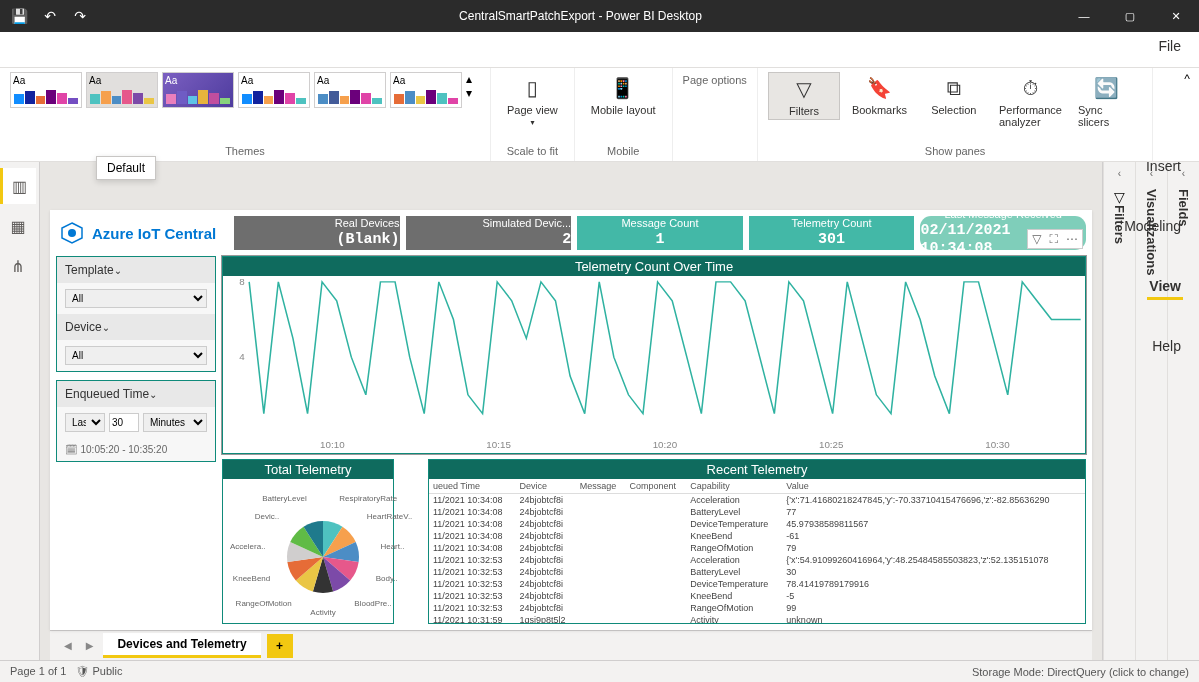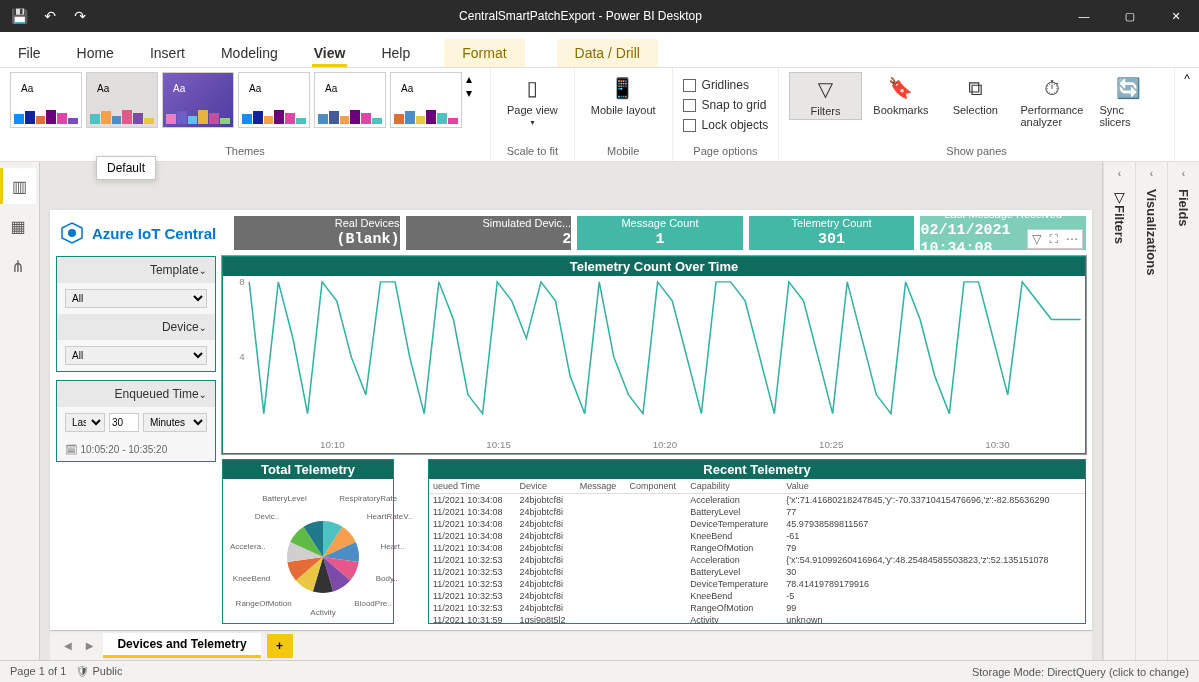--- a/index.html
+++ b/index.html
@@ -7,32 +7,32 @@
 
 
 .titlebar { height: 32px; background: #2b2b2b; color: #fff; display: flex; align-items: center; }
 .titlebar .qat { display: flex; gap: 2px; padding: 0 6px; }
 .titlebar .qat button { width: 28px; height: 28px; background: transparent; border: none; color: #fff; font-size: 14px; cursor: pointer; }
 .titlebar .title { flex: 1; text-align: center; font-size: 12px; }
 .titlebar .winbtns { display: flex; }
 .titlebar .winbtns button { width: 46px; height: 32px; background: transparent; border: none; color: #fff; font-size: 11px; cursor: pointer; }
 
 
-.menubar { height: 36px; background: #fff; display: flex; align-items: flex-end; padding: 0 16px; gap: 32px; border-bottom: 1px solid #e1dfdd; }
+.menubar { height: 36px; background: #fff; display: flex; align-items: flex-end; padding: 0 16px; gap: 32px; border-bottom: 1px solid #e1dfdd; flex-direction: column; }
 .menubar .tab { padding: 6px 2px; font-size: 14px; color: #323130; cursor: pointer; position: relative; }
 .menubar .tab.active { font-weight: 600; }
 .menubar .tab.active::after { content: ""; position: absolute; left: 0; right: 0; bottom: 0; height: 3px; background: #f2c811; }
 .menubar .ctx { background: #fdf6dd; padding: 6px 18px; color: #8a6d00; font-size: 14px; border-radius: 2px 2px 0 0; }
 
 
 .ribbon { height: 94px; background: #fff; display: flex; align-items: stretch; border-bottom: 1px solid #e1dfdd; position: relative; }
 .rgroup { display: flex; flex-direction: column; padding: 4px 10px; border-right: 1px solid #eee; }
 .rgroup .row { display: flex; align-items: flex-start; gap: 4px; flex: 1; }
 .rgroup .label { text-align: center; font-size: 11px; color: #666; padding-top: 2px; }
-.theme-sw { width: 72px; height: 56px; border: 1px solid #d0cece; background: #fff; position: relative; font-size: 10px; padding: 10px; cursor: pointer; }
+.theme-sw { width: 72px; height: 36px; border: 1px solid #d0cece; background: #fff; position: relative; font-size: 10px; padding: 2px; cursor: pointer; }
 .theme-sw.sel { background: #e1dfdd; }
 .theme-sw.purple { background: linear-gradient(135deg, #7b5fc1, #4e3c9e); color: #fff; }
 .theme-sw .bars { position: absolute; bottom: 3px; left: 3px; right: 3px; height: 16px; display: flex; align-items: flex-end; gap: 1px; }
 .theme-sw .bars span { flex: 1; }
 .rbigbtn { display: flex; flex-direction: column; align-items: center; justify-content: flex-start; gap: 2px; padding: 2px 6px; cursor: pointer; font-size: 11px; color: #323130; flex: 1; }
 .rbigbtn .ico { width: 28px; height: 28px; display: flex; align-items: center; justify-content: center; font-size: 20px; color: #333; }
 .rbigbtn.sel { background: #e8e6e3; border: 1px solid #c8c6c4; }
 .rgroup .chk { display: flex; align-items: center; gap: 6px; font-size: 12px; color: #323130; height: 18px; cursor: pointer; }
 .rgroup .chk .box { width: 13px; height: 13px; border: 1px solid #666; }
 .tooltip { position: absolute; top: 88px; left: 96px; background: #fff; border: 1px solid #c8c6c4; padding: 4px 10px; font-size: 12px; box-shadow: 0 2px 6px rgba(0,0,0,0.15); z-index: 10; }
@@ -46,36 +46,36 @@
 .canvas-area { flex: 1; display: flex; flex-direction: column; padding: 0 10px; overflow: hidden; background: #e8e6e3; }
 .canvas { flex: 1; background: #fff; position: relative; overflow: hidden; box-shadow: 0 1px 3px rgba(0,0,0,0.1); margin-top: 48px; }
 
 
 .report-hdr { position: absolute; left: 6px; right: 6px; top: 6px; height: 34px; display: flex; gap: 6px; }
 .report-hdr .logo { width: 172px; display: flex; align-items: center; gap: 8px; color: #0078d4; font-size: 15px; font-weight: 600; padding-left: 4px; }
 .report-hdr .card { flex: 1; display: flex; flex-direction: column; align-items: center; justify-content: center; color: #fff; font-size: 11px; line-height: 1.2; min-width: 0; }
 .report-hdr .card .val { font-size: 15px; font-weight: 600; font-family: Liberation Mono, monospace; }
 .report-hdr .card.gray { background: #6e6e6e; align-items: flex-end; }
 .report-hdr .card.teal { background: #43b8a7; }
-.report-hdr .card.light { background: #7fceba; }
+.report-hdr .card.light { background: #7fceba; border-radius: 11px; }
 
 
 .filterpanel { position: absolute; left: 6px; top: 46px; width: 160px; }
 .fbox { border: 1px solid #0f8a7a; margin-bottom: 8px; background: #f7f7f7; }
 .fbox .frow { padding: 6px 8px; font-size: 12px; color: #333; }
-.fbox .frow.hdr { display: flex; justify-content: flex-end; align-items: center; background: #e8e8e8; }
+.fbox .frow.hdr { display: flex; justify-content: flex-start; align-items: center; background: #e8e8e8; }
 .fbox .frow.hdr .chev { font-size: 10px; }
 .fbox select, .fbox input { width: 100%; font-size: 10px; padding: 2px; border: 1px solid #ccc; }
 
 
 .chartbox { position: absolute; left: 172px; right: 6px; top: 46px; bottom: 176px; border: 1px solid #0f8a7a; }
 .chartbox.selected { outline: 1px solid #999; }
 .chartbox .corner { position: absolute; right: 2px; top: -28px; display: flex; gap: 4px; background: #fff; padding: 2px; border: 1px solid #ccc; font-size: 12px; color: #666; }
 .chartbox .corner span { cursor: pointer; padding: 0 2px; }
-.ctitle { background: #0f6b5e; color: #fff; text-align: center; font-size: 13px; padding: 2px 0; font-weight: 700; }
+.ctitle { background: #0f6b5e; color: #fff; text-align: center; font-size: 13px; padding: 2px 0; font-weight: 400; }
 .chart-svg { width: 100%; height: calc(100% - 20px); }
 
 
 .piebox { position: absolute; left: 172px; bottom: 6px; width: 172px; height: 165px; border: 1px solid #0f8a7a; }
 .tablebox { position: absolute; left: 378px; right: 6px; bottom: 6px; height: 165px; border: 1px solid #0f8a7a; overflow: hidden; font-size: 9px; }
 .tablebox table { width: 100%; border-collapse: collapse; }
 .tablebox th { text-align: left; font-weight: 400; padding: 2px 4px; color: #555; font-size: 9px; border-bottom: 1px solid #ddd; }
 .tablebox td { padding: 1px 4px; color: #444; white-space: nowrap; overflow: hidden; text-overflow: ellipsis; }
 .tablebox tr:nth-child(even) td { background: #f2f2f2; }
 
@@ -196,34 +196,20 @@
   <div class="rgroup">
     <div class="row">
       <div class="rbigbtn">
           <div class="ico">📱</div>
           <span>Mobile layout</span>
         </div>
     </div>
     <div class="label">Mobile</div>
   </div>
   <div class="rgroup">
-    <div class="row" style="flex-direction:column;gap:2px;padding-top:4px;">
-      <div class="chk">
-          <div class="box"></div>
-          <span>Gridlines</span>
-        </div>
-      <div class="chk">
-          <div class="box"></div>
-          <span>Snap to grid</span>
-        </div>
-      <div class="chk">
-          <div class="box"></div>
-          <span>Lock objects</span>
-        </div>
-    </div>
     <div class="label">Page options</div>
   </div>
   <div class="rgroup">
     <div class="row">
       <div class="rbigbtn sel">
           <div class="ico">▽</div>
           <span>Filters</span>
         </div>
       <div class="rbigbtn">
           <div class="ico">🔖</div>

